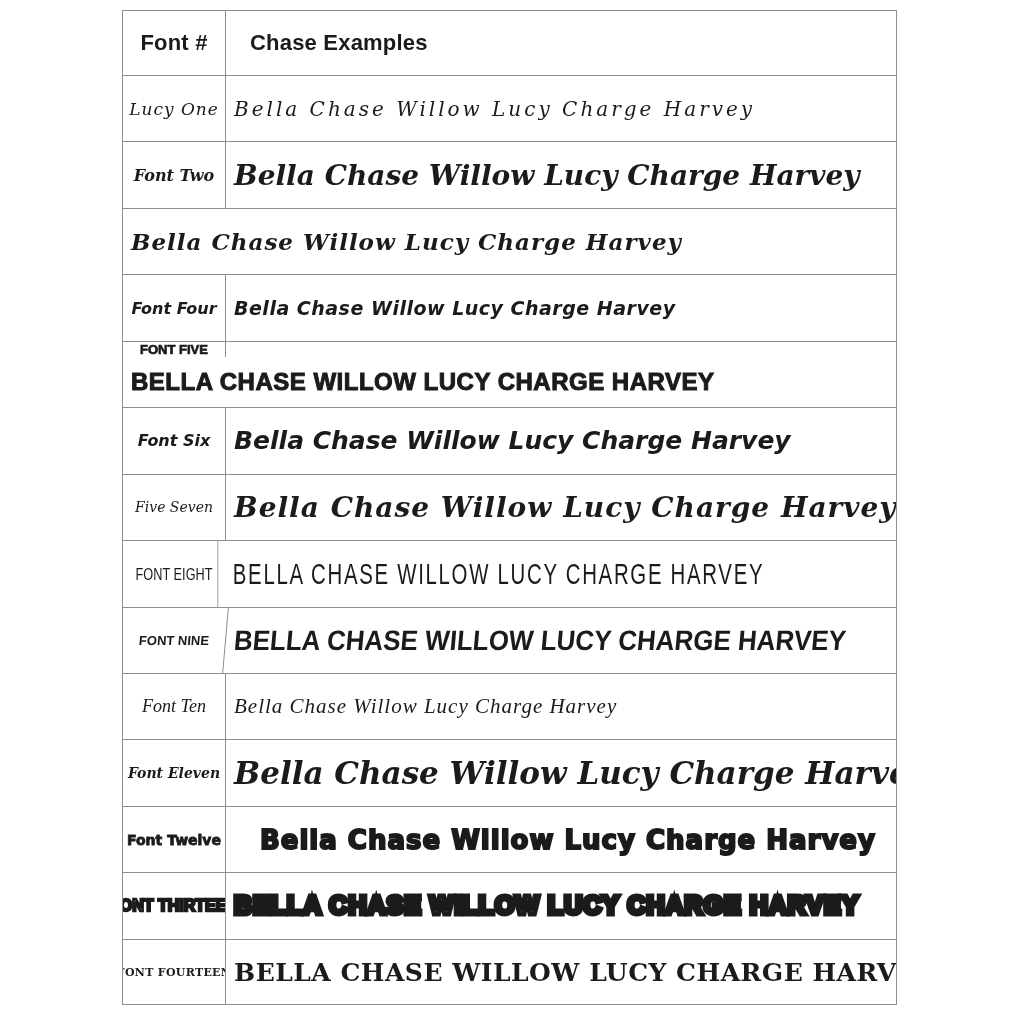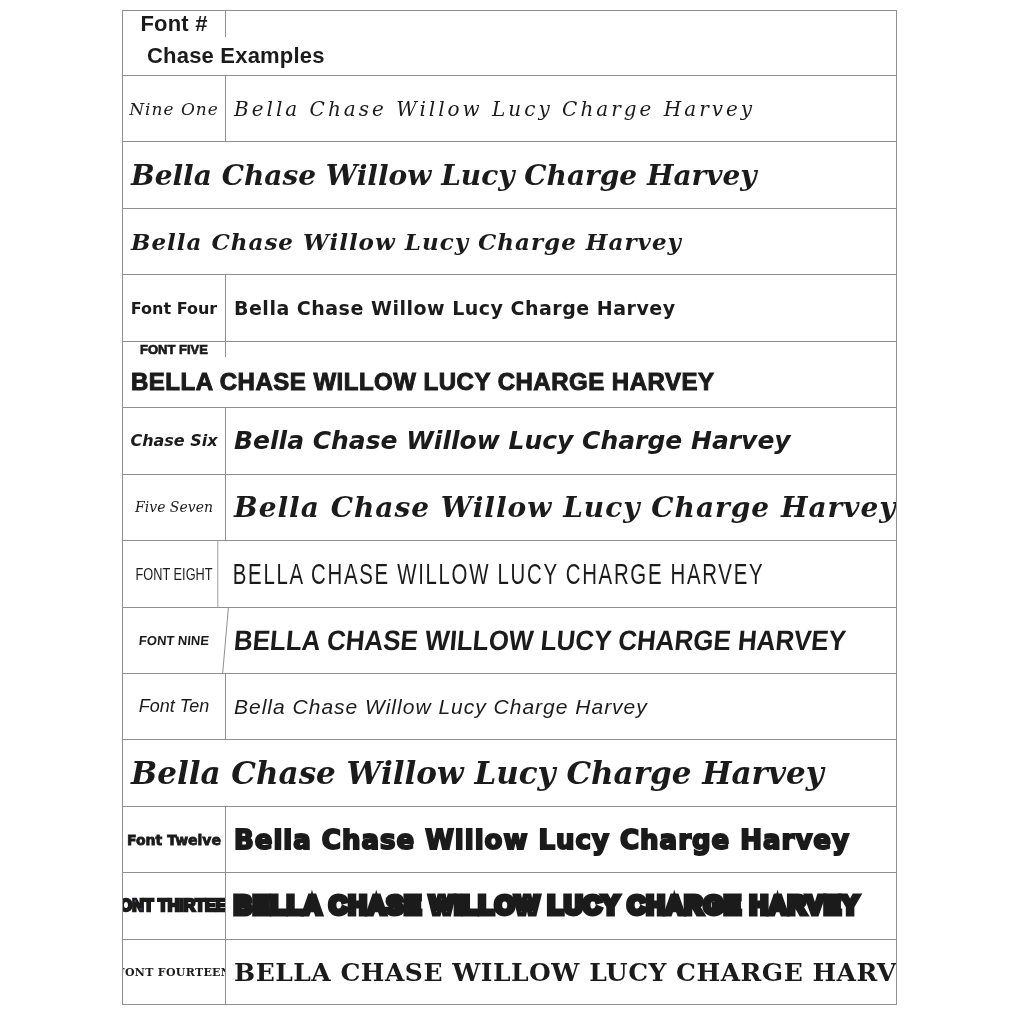--- a/index.html
+++ b/index.html
@@ -9,21 +9,21 @@
   }
   *{margin:0;padding:0;box-sizing:border-box;}
   html,body{width:1016px;height:1016px;background:var(--bg);
     font-family:"Liberation Sans",sans-serif;color:var(--ink);overflow:hidden;}
 
   .font-table{
     position:absolute;left:122px;top:10px;width:775px;height:995px;
     border:1px solid var(--border);background:#fff;overflow:hidden;
   }
   .row{display:flex;height:66.45px;border-top:1px solid var(--border);overflow:hidden;}
-  .row.header{height:64px;border-top:none;flex-direction:column;}
+  .row.header{height:64px;border-top:none;}
   .cell{display:flex;align-items:center;white-space:nowrap;}
   .lbl{width:103px;flex:none;border-right:1px solid var(--border);
        justify-content:center;overflow:hidden;padding:0 2px;text-align:center;}
   .ex{flex:1;padding-left:8px;overflow:hidden;}
 
   
   .header .cell{font-weight:700;font-size:22px;letter-spacing:0.2px;}
   .header .ex{padding-left:24px;}
 
   
@@ -35,21 +35,21 @@
   .f2{font-family:"DejaVu Serif",serif;font-style:italic;font-weight:700;}
   .f2 .ex{font-size:28px;}
   .f2 .lbl{font-size:16px;}
 
   
   .f3{font-family:"DejaVu Serif",serif;font-style:italic;font-weight:700;}
   .f3 .ex{font-size:23px;letter-spacing:1px;}
   .f3 .lbl{font-size:15px;}
 
   
-  .f4{font-family:"DejaVu Sans",sans-serif;font-weight:700;}
+  .f4{font-family:"DejaVu Sans",sans-serif;font-style:italic;font-weight:700;}
   .f4 .ex{font-size:19px;letter-spacing:0.5px;}
   .f4 .lbl{font-size:16px;}
 
   
   .f5{font-family:Liberation Sans, sans-serif;font-weight:700;text-transform:uppercase;flex-direction:column;}
   .f5 .ex{font-size:24px;letter-spacing:0.5px;-webkit-text-stroke:1px currentColor;}
   .f5 .lbl{font-size:13px;-webkit-text-stroke:0.7px currentColor;}
 
   
   .f6{font-family:"DejaVu Sans",sans-serif;font-style:italic;font-weight:700;}
@@ -65,31 +65,31 @@
   .f8{font-family:"Liberation Sans",sans-serif;text-transform:uppercase;font-weight:400;}
   .f8 .ex{font-size:24px;letter-spacing:2px;transform:scale(0.85,1.22);transform-origin:left center;}
   .f8 .lbl{font-size:15px;transform:scale(0.85,1.15);transform-origin:center;}
 
   
   .f9{font-family:"Liberation Sans",sans-serif;font-weight:700;text-transform:uppercase;}
   .f9 .ex{font-size:26px;transform:skewX(-5deg) scaleY(1.08);transform-origin:left center;}
   .f9 .lbl{font-size:13px;transform:skewX(-5deg);}
 
   
-  .f10{font-family:Liberation Sans, sans-serif;font-style:italic;font-weight:400;}
+  .f10{font-family:Liberation Serif, serif;font-style:italic;font-weight:400;}
   .f10 .ex{font-size:21px;letter-spacing:1px;}
   .f10 .lbl{font-size:18px;}
 
   
   .f11{font-family:"DejaVu Serif",serif;font-style:italic;font-weight:700;}
   .f11 .ex{font-size:31px;}
   .f11 .lbl{font-size:14px;}
 
   
-  .f12{font-family:"DejaVu Sans",sans-serif;font-weight:700;}
+  .f12{font-family:"DejaVu Sans",sans-serif;font-weight:700;gap:26px;}
   .f12 .ex{font-size:26px;letter-spacing:1px;-webkit-text-stroke:2px currentColor;}
   .f12 .lbl{font-size:14px;-webkit-text-stroke:0.8px currentColor;}
 
   
   .f13{font-family:"Liberation Sans",sans-serif;font-weight:700;text-transform:uppercase;}
   .f13 .ex{font-size:25px;letter-spacing:1px;color:#fff;-webkit-text-stroke:5px var(--ink);}
   .f13 .lbl{font-size:16px;color:#8b5cf6;-webkit-text-stroke:2.4px var(--ink);}
 
   
   .f14{font-family:"DejaVu Serif",serif;font-weight:700;text-transform:uppercase;}
@@ -100,44 +100,45 @@
 <body>
 
 <div class="font-table">
 
   <div class="row header">
     <div class="cell lbl">Font #</div>
     <div class="cell ex">Chase Examples</div>
   </div>
 
   <div class="row f1">
-    <div class="cell lbl">Nine One</div>
+    <div class="cell lbl">Lucy One</div>
     <div class="cell ex">Bella Chase Willow Lucy Charge Harvey</div>
   </div>
 
   <div class="row f2">
+    <div class="cell lbl">Font Two</div>
     <div class="cell ex">Bella Chase Willow Lucy Charge Harvey</div>
   </div>
 
   <div class="row f3">
     <div class="cell ex">Bella Chase Willow Lucy Charge Harvey</div>
   </div>
 
   <div class="row f4">
     <div class="cell lbl">Font Four</div>
     <div class="cell ex">Bella Chase Willow Lucy Charge Harvey</div>
   </div>
 
   <div class="row f5">
     <div class="cell lbl">Font Five</div>
     <div class="cell ex">Bella Chase Willow Lucy Charge Harvey</div>
   </div>
 
   <div class="row f6">
-    <div class="cell lbl">Chase Six</div>
+    <div class="cell lbl">Font Six</div>
     <div class="cell ex">Bella Chase Willow Lucy Charge Harvey</div>
   </div>
 
   <div class="row f7">
     <div class="cell lbl">Five Seven</div>
     <div class="cell ex">Bella Chase Willow Lucy Charge Harvey</div>
   </div>
 
   <div class="row f8">
     <div class="cell lbl">Font Eight</div>
@@ -148,20 +149,21 @@
     <div class="cell lbl">Font Nine</div>
     <div class="cell ex">Bella Chase Willow Lucy Charge Harvey</div>
   </div>
 
   <div class="row f10">
     <div class="cell lbl">Font Ten</div>
     <div class="cell ex">Bella Chase Willow Lucy Charge Harvey</div>
   </div>
 
   <div class="row f11">
+    <div class="cell lbl">Font Eleven</div>
     <div class="cell ex">Bella Chase Willow Lucy Charge Harvey</div>
   </div>
 
   <div class="row f12">
     <div class="cell lbl">Font Twelve</div>
     <div class="cell ex">Bella Chase Willow Lucy Charge Harvey</div>
   </div>
 
   <div class="row f13">
     <div class="cell lbl">Font Thirteen</div>

